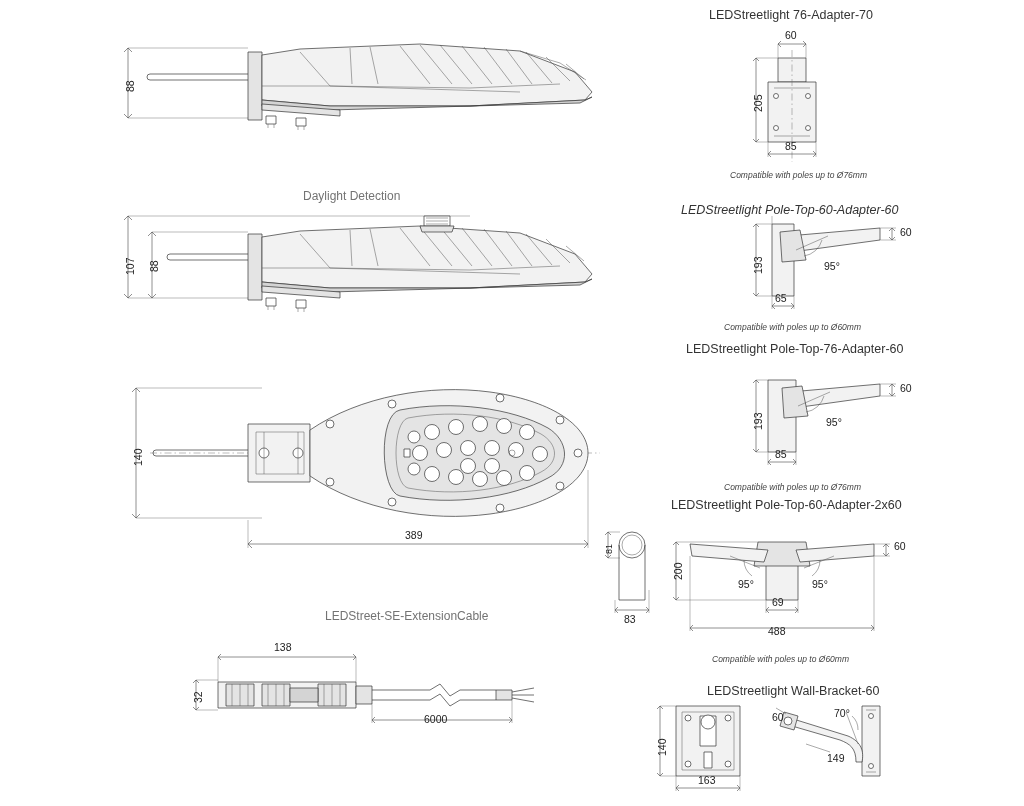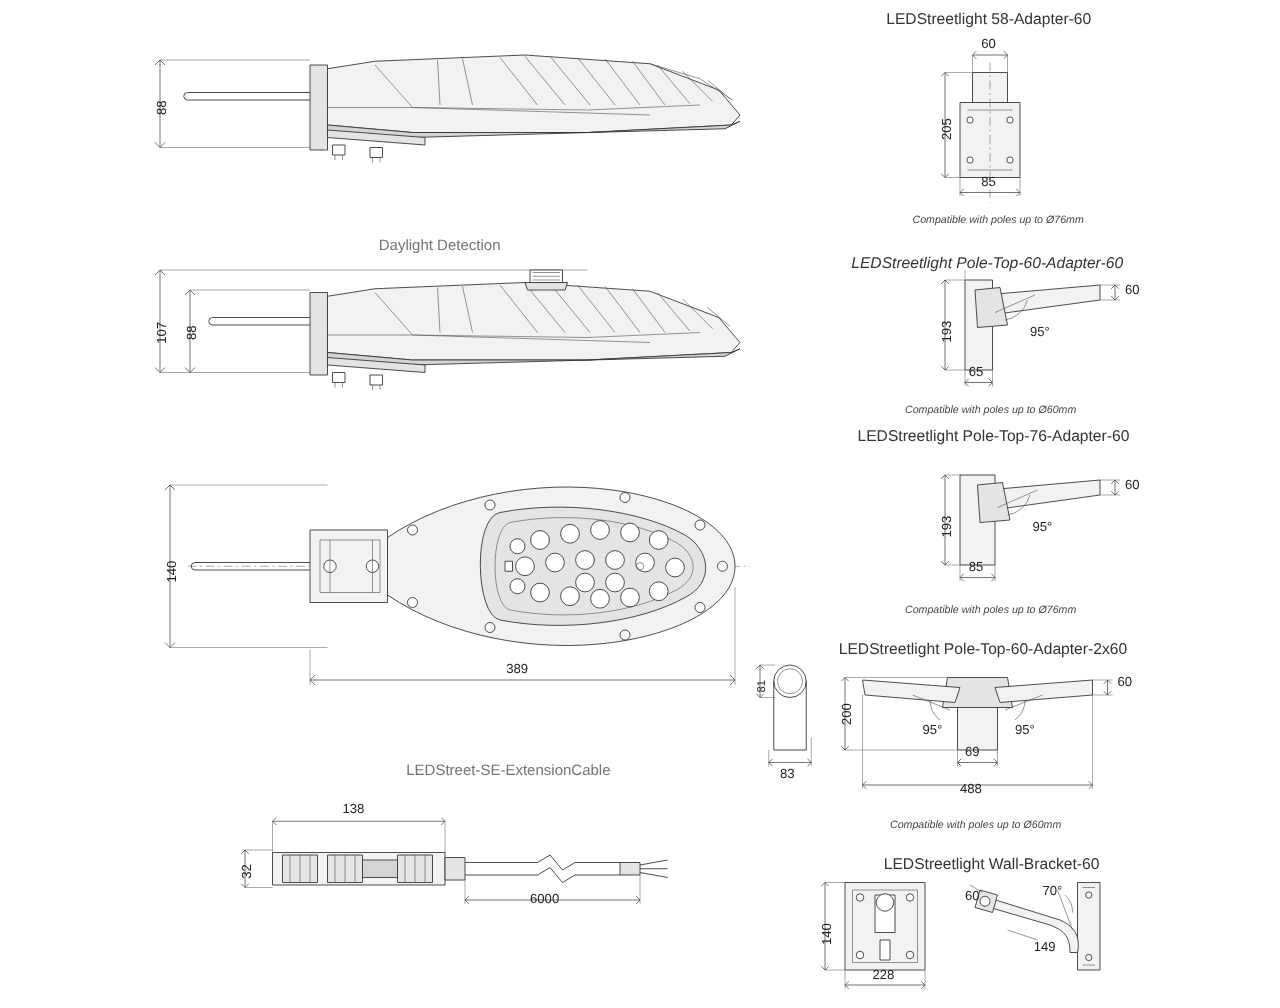--- a/index.html
+++ b/index.html
@@ -435,49 +435,49 @@
 <div class="dim" style="left:405px;top:529px;">389</div>
 
 <div class="dimv" style="left:604px;top:554px;font-size:9px;">81</div>
 <div class="dim" style="left:624px;top:613px;">83</div>
 
 <div class="lbl" style="left:325px;top:609px;font-size:12px;">LEDStreet-SE-ExtensionCable</div>
 <div class="dimv" style="left:192px;top:703px;">32</div>
 <div class="dim" style="left:274px;top:641px;">138</div>
 <div class="dim" style="left:424px;top:713px;">6000</div>
 
-<div class="title" style="left:709px;top:8px;">LEDStreetlight 58-Adapter-60</div>
+<div class="title" style="left:709px;top:8px;">LEDStreetlight 76-Adapter-70</div>
 <div class="dim" style="left:785px;top:29px;">60</div>
 <div class="dimv" style="left:752px;top:112px;">205</div>
 <div class="dim" style="left:785px;top:140px;">85</div>
 <div class="note" style="left:730px;top:170px;">Compatible with poles up to Ø76mm</div>
 
 <div class="title" style="left:681px;top:203px;font-style:italic;">LEDStreetlight Pole-Top-60-Adapter-60</div>
 <div class="dim" style="left:900px;top:226px;">60</div>
 <div class="dimv" style="left:752px;top:274px;">193</div>
 <div class="dim" style="left:775px;top:292px;">65</div>
 <div class="dim" style="left:824px;top:260px;">95°</div>
 <div class="note" style="left:724px;top:322px;">Compatible with poles up to Ø60mm</div>
 
 <div class="title" style="left:686px;top:342px;">LEDStreetlight Pole-Top-76-Adapter-60</div>
 <div class="dim" style="left:900px;top:382px;">60</div>
 <div class="dimv" style="left:752px;top:430px;">193</div>
 <div class="dim" style="left:775px;top:448px;">85</div>
 <div class="dim" style="left:826px;top:416px;">95°</div>
 <div class="note" style="left:724px;top:482px;">Compatible with poles up to Ø76mm</div>
 
-<div class="title" style="left:671px;top:512px;text-align:center;">LEDStreetlight Pole-Top-60-Adapter-2x60</div>
+<div class="title" style="left:671px;top:498px;text-align:center;">LEDStreetlight Pole-Top-60-Adapter-2x60</div>
 <div class="dim" style="left:894px;top:540px;">60</div>
 <div class="dimv" style="left:672px;top:580px;">200</div>
 <div class="dim" style="left:738px;top:578px;">95°</div>
 <div class="dim" style="left:812px;top:578px;">95°</div>
 <div class="dim" style="left:772px;top:596px;">69</div>
 <div class="dim" style="left:768px;top:625px;">488</div>
 <div class="note" style="left:712px;top:654px;">Compatible with poles up to Ø60mm</div>
 
 <div class="title" style="left:707px;top:684px;">LEDStreetlight Wall-Bracket-60</div>
 <div class="dimv" style="left:656px;top:756px;">140</div>
-<div class="dim" style="left:698px;top:774px;">228</div>
+<div class="dim" style="left:698px;top:774px;">163</div>
 <div class="dim" style="left:772px;top:711px;">60</div>
 <div class="dim" style="left:834px;top:707px;">70°</div>
 <div class="dim" style="left:812px;top:752px;margin-left:15px;">149</div>
 
 </div>
 
 </body></html>

